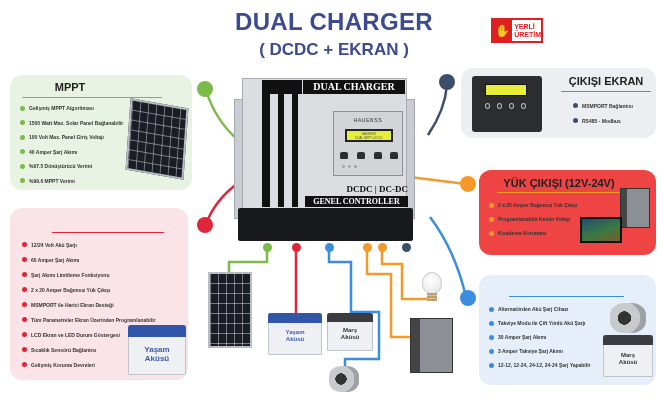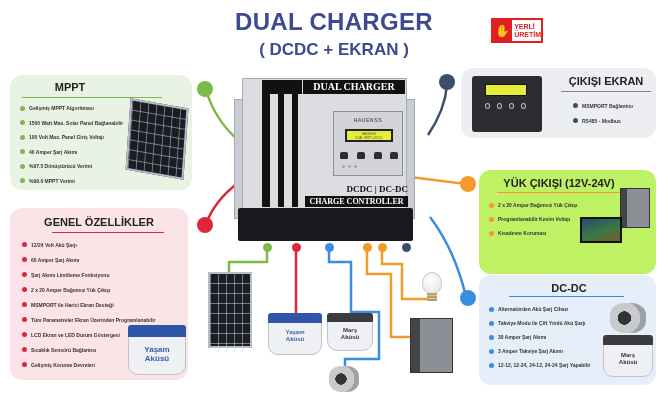--- a/index.html
+++ b/index.html
@@ -21,31 +21,31 @@
   .panel { border-radius: 12px; }
   .panel h3 { position: absolute; font-size: 11px; font-weight: bold; color: #222; text-align: center; }
   .panel .rule { position: absolute; height: 1px; }
   .panel ul { position: absolute; list-style: none; }
   .panel li { font-size: 5px; font-weight: bold; color: #333; display: flex; align-items: center; white-space: nowrap; }
   .panel li .dot { width: 5px; height: 5px; border-radius: 50%; margin-right: 4px; flex: none; }
 
   .mppt { left: 10px; top: 75px; width: 182px; height: 115px; background: #e9f3e3; }
   .genel { left: 10px; top: 208px; width: 178px; height: 172px; background: #fbe4e8; }
   .harici { left: 461px; top: 68px; width: 195px; height: 70px; background: #eceef1; }
-  .yuk { left: 479px; top: 170px; width: 177px; height: 104px; background: #bef264; }
+  .yuk { left: 479px; top: 170px; width: 177px; height: 85px; background: #ef4444; }
   .dcdc { left: 479px; top: 275px; width: 177px; height: 110px; background: #e5eef9; }
 
   
   .solar { background: #1b1d24;
            background-image: linear-gradient(90deg, rgba(200,200,210,0.55) 1px, transparent 1px),
                              linear-gradient(0deg, rgba(200,200,210,0.55) 1px, transparent 1px);
            background-size: 8px 10px; border: 2px solid #b8bcc4; }
 
   
-  .battery { background: #eef0f3; border: 1px solid #bfc3ca; border-radius: 10px; }
+  .battery { background: #eef0f3; border: 1px solid #bfc3ca; border-radius: 1px; }
   .battery .lid { position: absolute; left: -1px; right: -1px; top: -1px; height: 26%; border-radius: 3px 3px 0 0; }
   .battery .lbl { position: absolute; left: 0; right: 0; text-align: center; font-weight: bold; line-height: 1.1; }
 
   
   .charger-bracket { background: #c9ccd2; border: 1px solid #a5a9b0; }
   .charger-body { left: 242px; top: 78px; width: 165px; height: 143px; background: #dcdde0; border: 1px solid #a8abb1; }
   .charger-base { left: 238px; top: 208px; width: 175px; height: 33px; background: #18191c; border-radius: 2px; }
   .stripe { background: #111; }
   .ch-title { left: 303px; top: 80px; width: 102px; height: 14px; background: #111; color: #fff; font-family: "Liberation Serif", serif;
               font-size: 10px; font-weight: bold; text-align: center; line-height: 14px; }
@@ -138,21 +138,20 @@
       </li>
     <li style="height:14.5px;">
         <span class="dot" style="background:#7cba4a"></span>
         <span>%99.6 MPPT Verimi</span>
       </li>
   </ul>
   <div class="abs solar" style="left:118px;top:28px;width:58px;height:72px;transform:skewY(6deg) rotate(4deg);"></div>
 </div>
 
 <div class="abs panel genel">
-  <h3 style="left:0;width:178px;top:8px;">GENEL ÖZELLİKLER</h3>
   <div class="rule" style="left:42px;width:112px;top:24px;background:#e0243a;"></div>
   <ul style="left:12px;top:29px;">
     <li style="height:15px;">
         <span class="dot" style="background:#e0243a"></span>
         <span>12/24 Volt Akü Şarjı</span>
       </li>
     <li style="height:15px;">
         <span class="dot" style="background:#e0243a"></span>
         <span>60 Amper Şarj Akımı</span>
       </li>
@@ -210,21 +209,21 @@
   </div>
   <div class="btn" style="left:6px;"></div>
   <div class="btn" style="left:23px;"></div>
   <div class="btn" style="left:40px;"></div>
   <div class="btn" style="left:56px;"></div>
   <div class="led" style="left:8px;background:#f0c020;"></div>
   <div class="led" style="left:14px;background:#f2a0a0;"></div>
   <div class="led" style="left:20px;background:#70c070;"></div>
 </div>
 <div class="abs ch-mppt">DCDC | DC-DC</div>
-<div class="abs ch-cc">CHARGE CONTROLLER</div>
+<div class="abs ch-cc">GENEL CONTROLLER</div>
 <div class="abs charger-base"></div>
 
 <div class="abs panel harici">
   <h3 style="left:100px;width:90px;top:7px;">ÇIKIŞI EKRAN</h3>
   <div class="rule" style="left:100px;width:90px;top:23px;background:#7a8494;"></div>
   <ul style="left:112px;top:30px;">
     <li style="height:15px;">
         <span class="dot" style="background:#3c4e6a"></span>
         <span>MSMPORT Bağlantısı</span>
       </li>
@@ -257,21 +256,20 @@
     <li style="height:14px;">
         <span class="dot" style="background:#f39a2a"></span>
         <span>Kısadevre Koruması</span>
       </li>
   </ul>
 </div>
 <div class="abs fridge" style="left:620px;top:188px;width:30px;height:40px;"></div>
 <div class="abs tv" style="left:580px;top:217px;width:42px;height:26px;"></div>
 
 <div class="abs panel dcdc">
-  <h3 style="left:40px;width:100px;top:7px;">DC-DC</h3>
   <div class="rule" style="left:30px;width:115px;top:21px;background:#3b8de0;"></div>
   <ul style="left:10px;top:27px;">
     <li style="height:14px;">
         <span class="dot" style="background:#3b8de0"></span>
         <span>Alternatörden Akü Şarj Cihazı</span>
       </li>
     <li style="height:14px;">
         <span class="dot" style="background:#3b8de0"></span>
         <span>Takviye Modu ile Çift Yönlü Akü Şarjı</span>
       </li>

